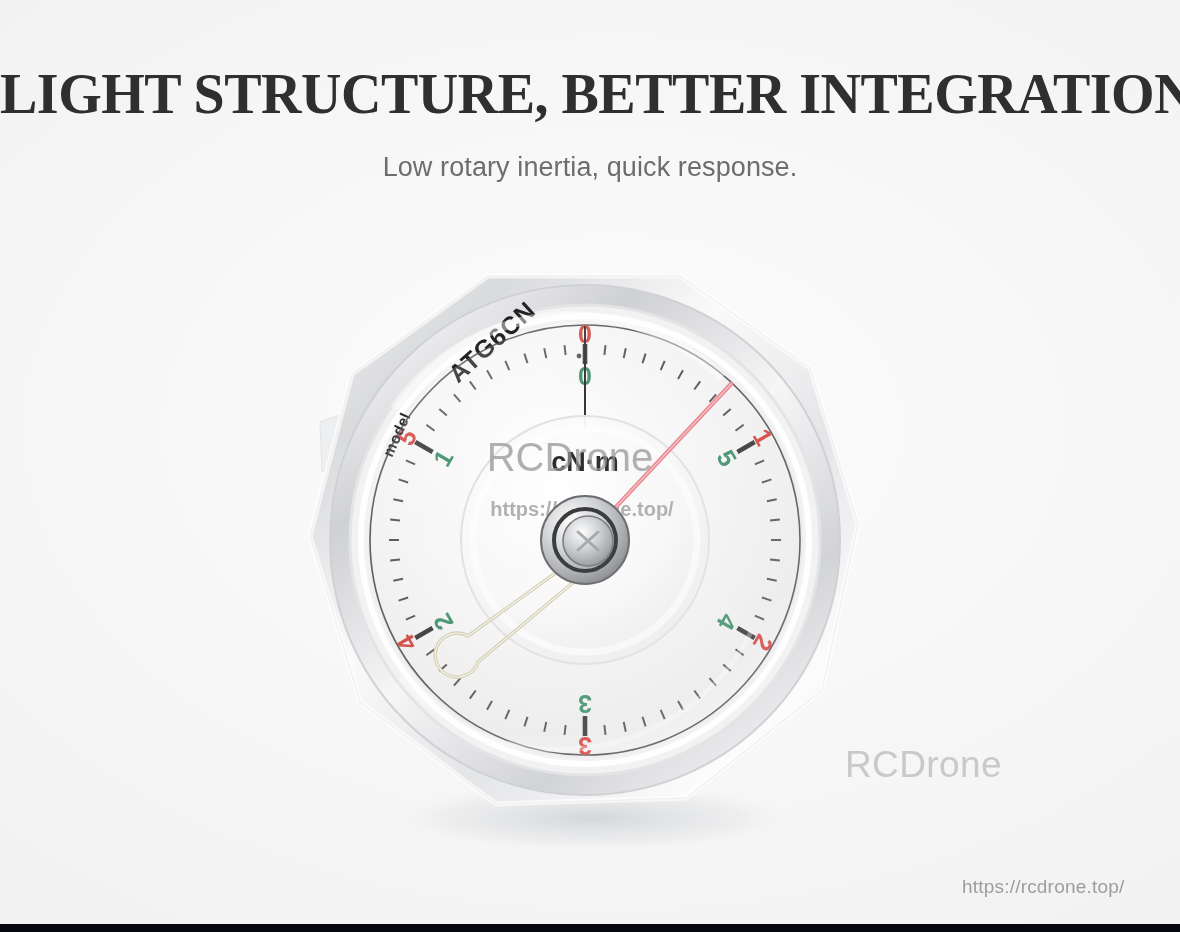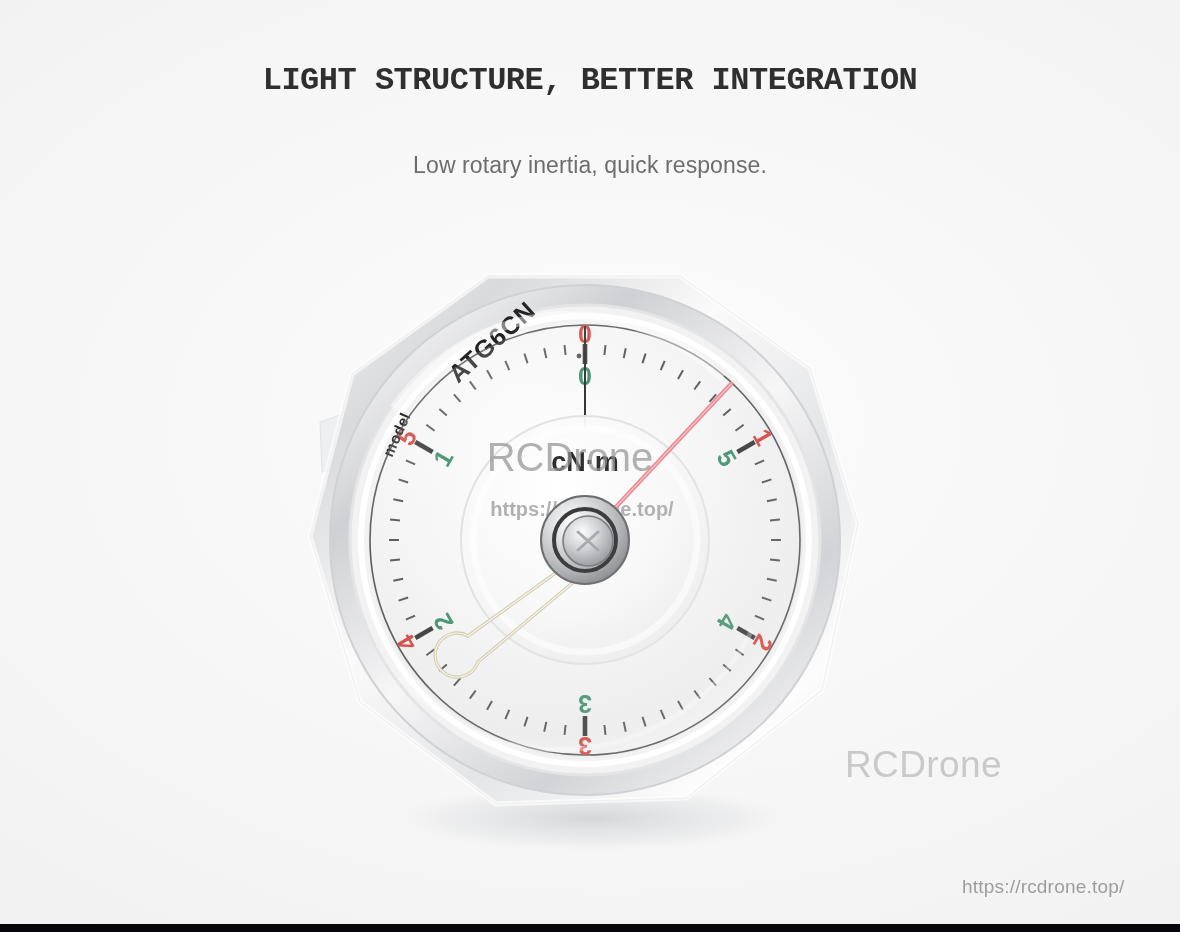--- a/index.html
+++ b/index.html
@@ -15,29 +15,29 @@
   .page {
     position:absolute; inset:0;
     background:
       radial-gradient(ellipse 900px 600px at 52% 46%, #fcfcfc 0%, #f7f7f7 55%, #f2f2f3 100%);
   }
 
   
   .headline {
     position:absolute; top:62px; left:0; width:1180px;
     text-align:center;
-    font-size:32px; font-weight:700; letter-spacing:-0.5px;
+    font-size:56px; font-weight:700; letter-spacing:-0.5px;
     color:#2f2f2f;
-    font-family:Liberation Mono, monospace;
+    font-family:Liberation Serif, serif;
     white-space:nowrap;
   }
   .subhead {
     position:absolute; top:152px; left:0; width:1180px;
     text-align:center;
-    font-size:23px; font-weight:400; color:#6d6d6d;
+    font-size:27px; font-weight:400; color:#6d6d6d;
     letter-spacing:0.1px;
   }
 
   
   .wm-big {
     position:absolute; left:845px; top:744px;
     font-size:37px; color:#c9c9c9; letter-spacing:0.4px;
     user-select:none;
   }
   .wm-url {

